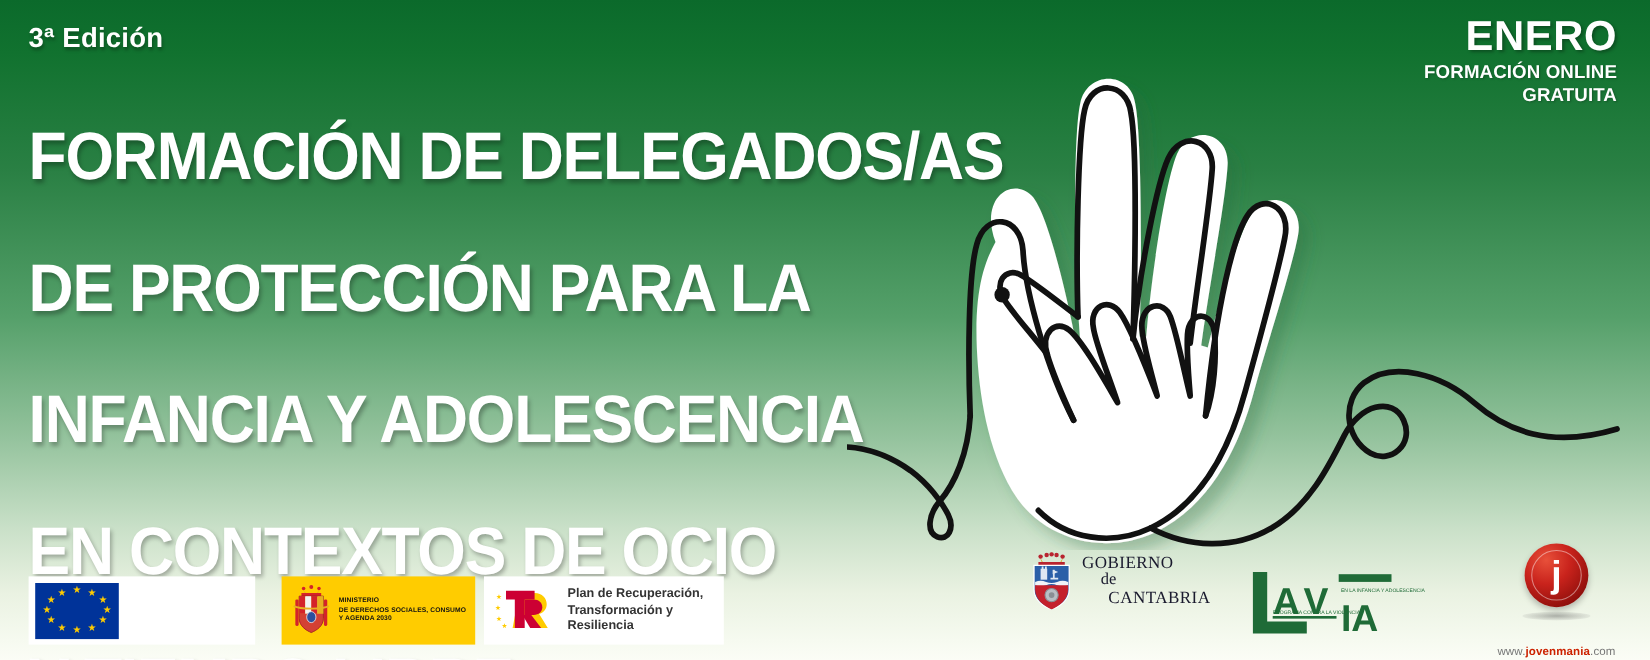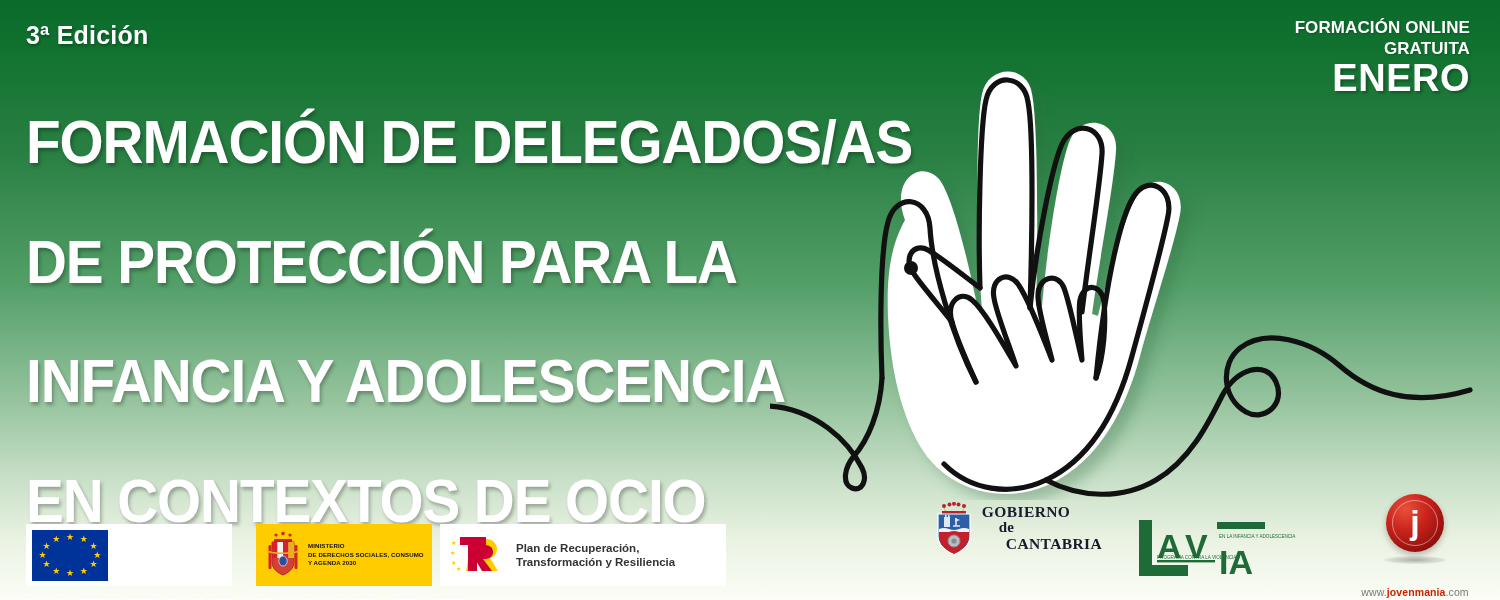--- a/index.html
+++ b/index.html
@@ -152,21 +152,21 @@
     color:#111111;
     line-height:1.45;
     letter-spacing:.1px;
     white-space:pre-line;
     font-weight:600;
   }
 
   
   #logo-prtr{
     left:440px; bottom:14px;
-    width:286px; height:62px;
+    width:218px; height:62px;
     gap:8px;
     padding-left:10px;
   }
   #prtr-mark{ width:58px; height:44px; flex:0 0 auto; }
   #prtr-text{
     font-size:11.5px; font-weight:bold; color:#333333;
     line-height:1.25; white-space:pre-line;
   }
 
   
@@ -179,21 +179,20 @@
   }
   #cant-row{
     display:flex; align-items:center; justify-content:center; gap:7px;
   }
   #cant-shield{ width:42px; height:52px; flex:0 0 auto; }
   #cant-names{
     text-align:left;
     font-family:"Liberation Serif", serif;
     color:#1a1a2e;
     line-height:1.04;
-    font-weight:bold;
   }
   #cant-names .l1{ font-size:15.5px; letter-spacing:.4px; }
   #cant-names .l2{ font-size:15px;margin-left:17px; }
   #cant-names .l3{ font-size:15.5px; letter-spacing:.4px;margin-left:24px; }
   #cant-dept{
     margin-top:3px;
     font-size:8.6px;
     color:#1a1a2e;
     line-height:1.28;
     letter-spacing:.1px;
@@ -364,23 +363,23 @@
     <div id="main-title">
       <span class="title-line">FORMACIÓN DE DELEGADOS/AS</span>
       <span class="title-line">DE PROTECCIÓN PARA LA</span>
       <span class="title-line">INFANCIA Y ADOLESCENCIA</span>
       <span class="title-line">EN CONTEXTOS DE OCIO</span>
       <span class="title-line">Y TIEMPO LIBRE.</span>
     </div>
   </div>
 
   <div id="promo-block">
+    <div id="promo-month">ENERO</div>
     <div id="promo-sub">FORMACIÓN ONLINE
 GRATUITA</div>
-    <div id="promo-month">ENERO</div>
   </div>
 
   <div id="logo-bar">
 
     <div id="logo-eu" class="logo-card">
       <div id="eu-flag">
         <span class="star" style="left:50%;top:14%">★</span>
         <span class="star" style="left:68%;top:18%">★</span>
         <span class="star" style="left:81%;top:32%">★</span>
         <span class="star" style="left:86%;top:50%">★</span>

